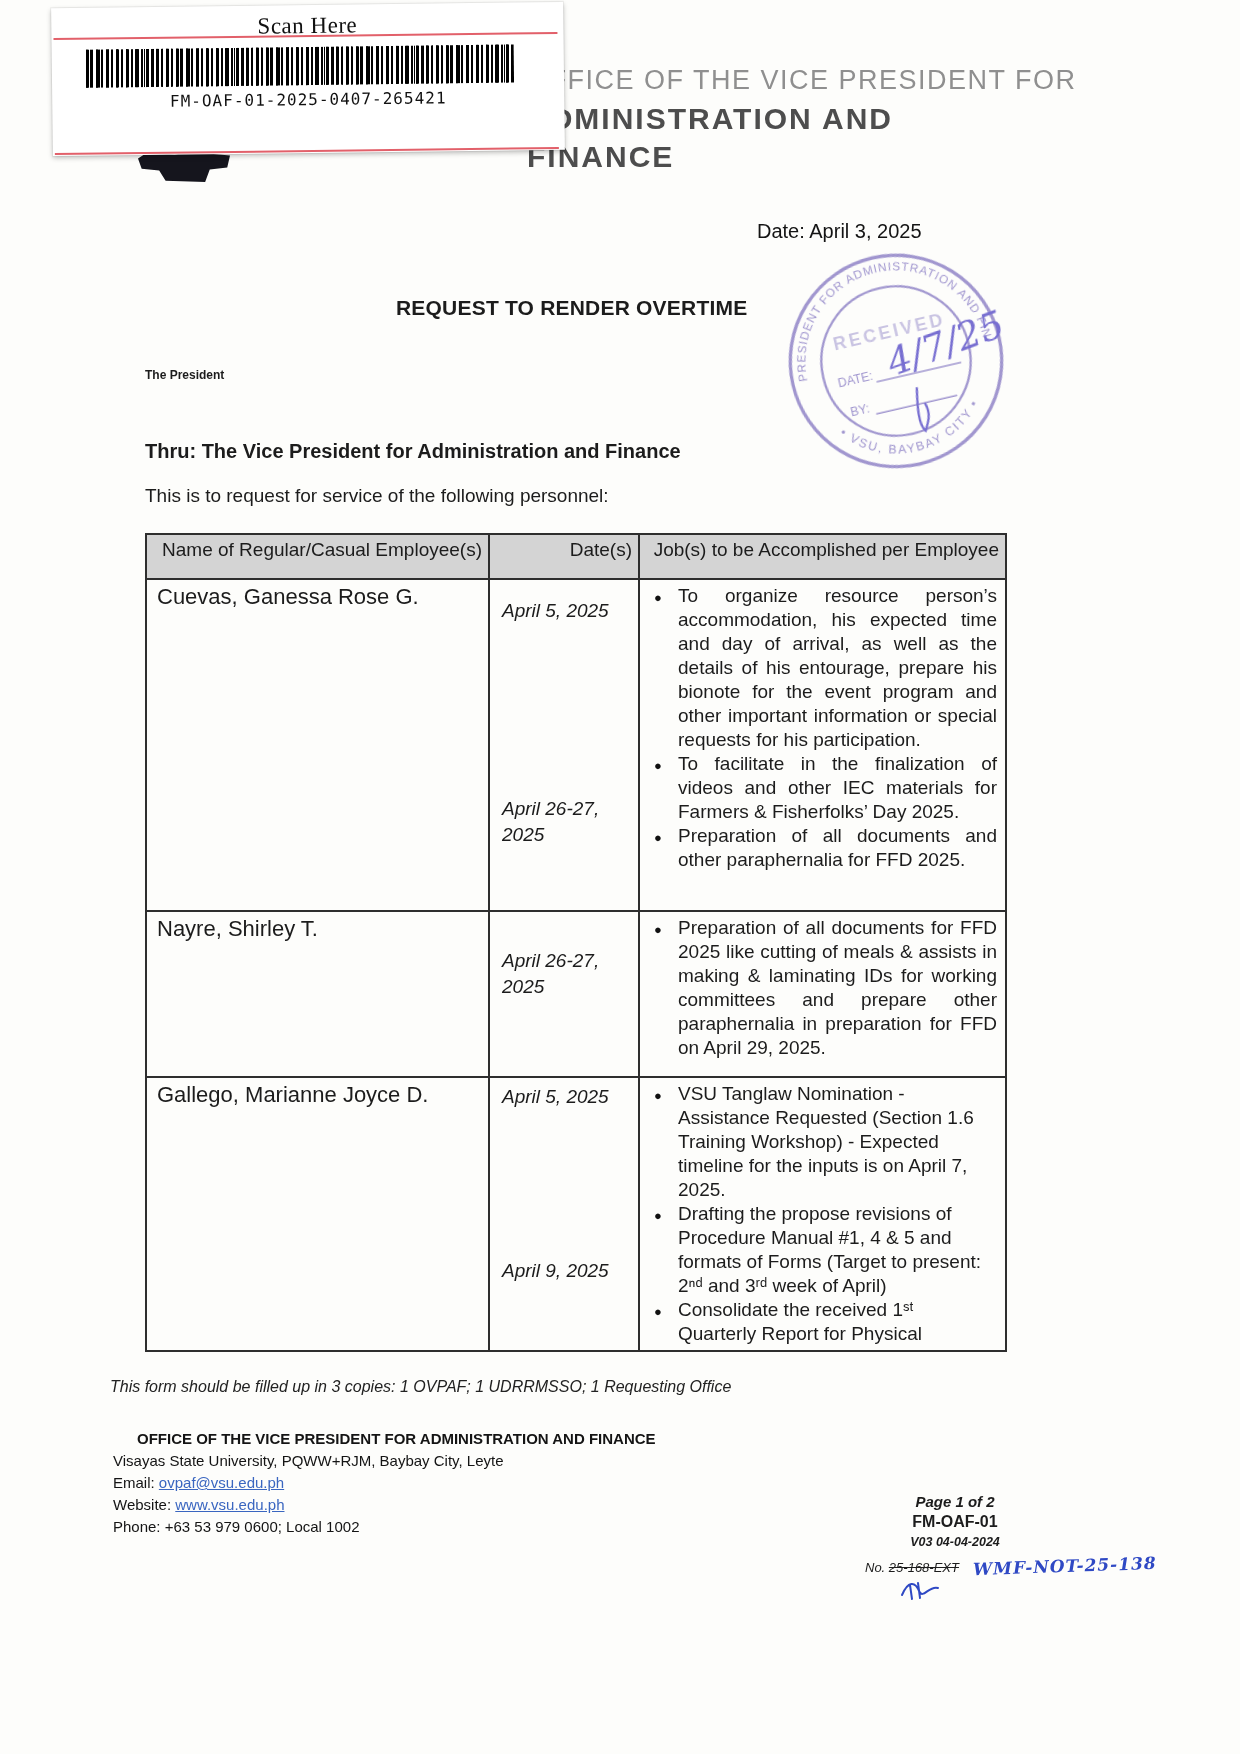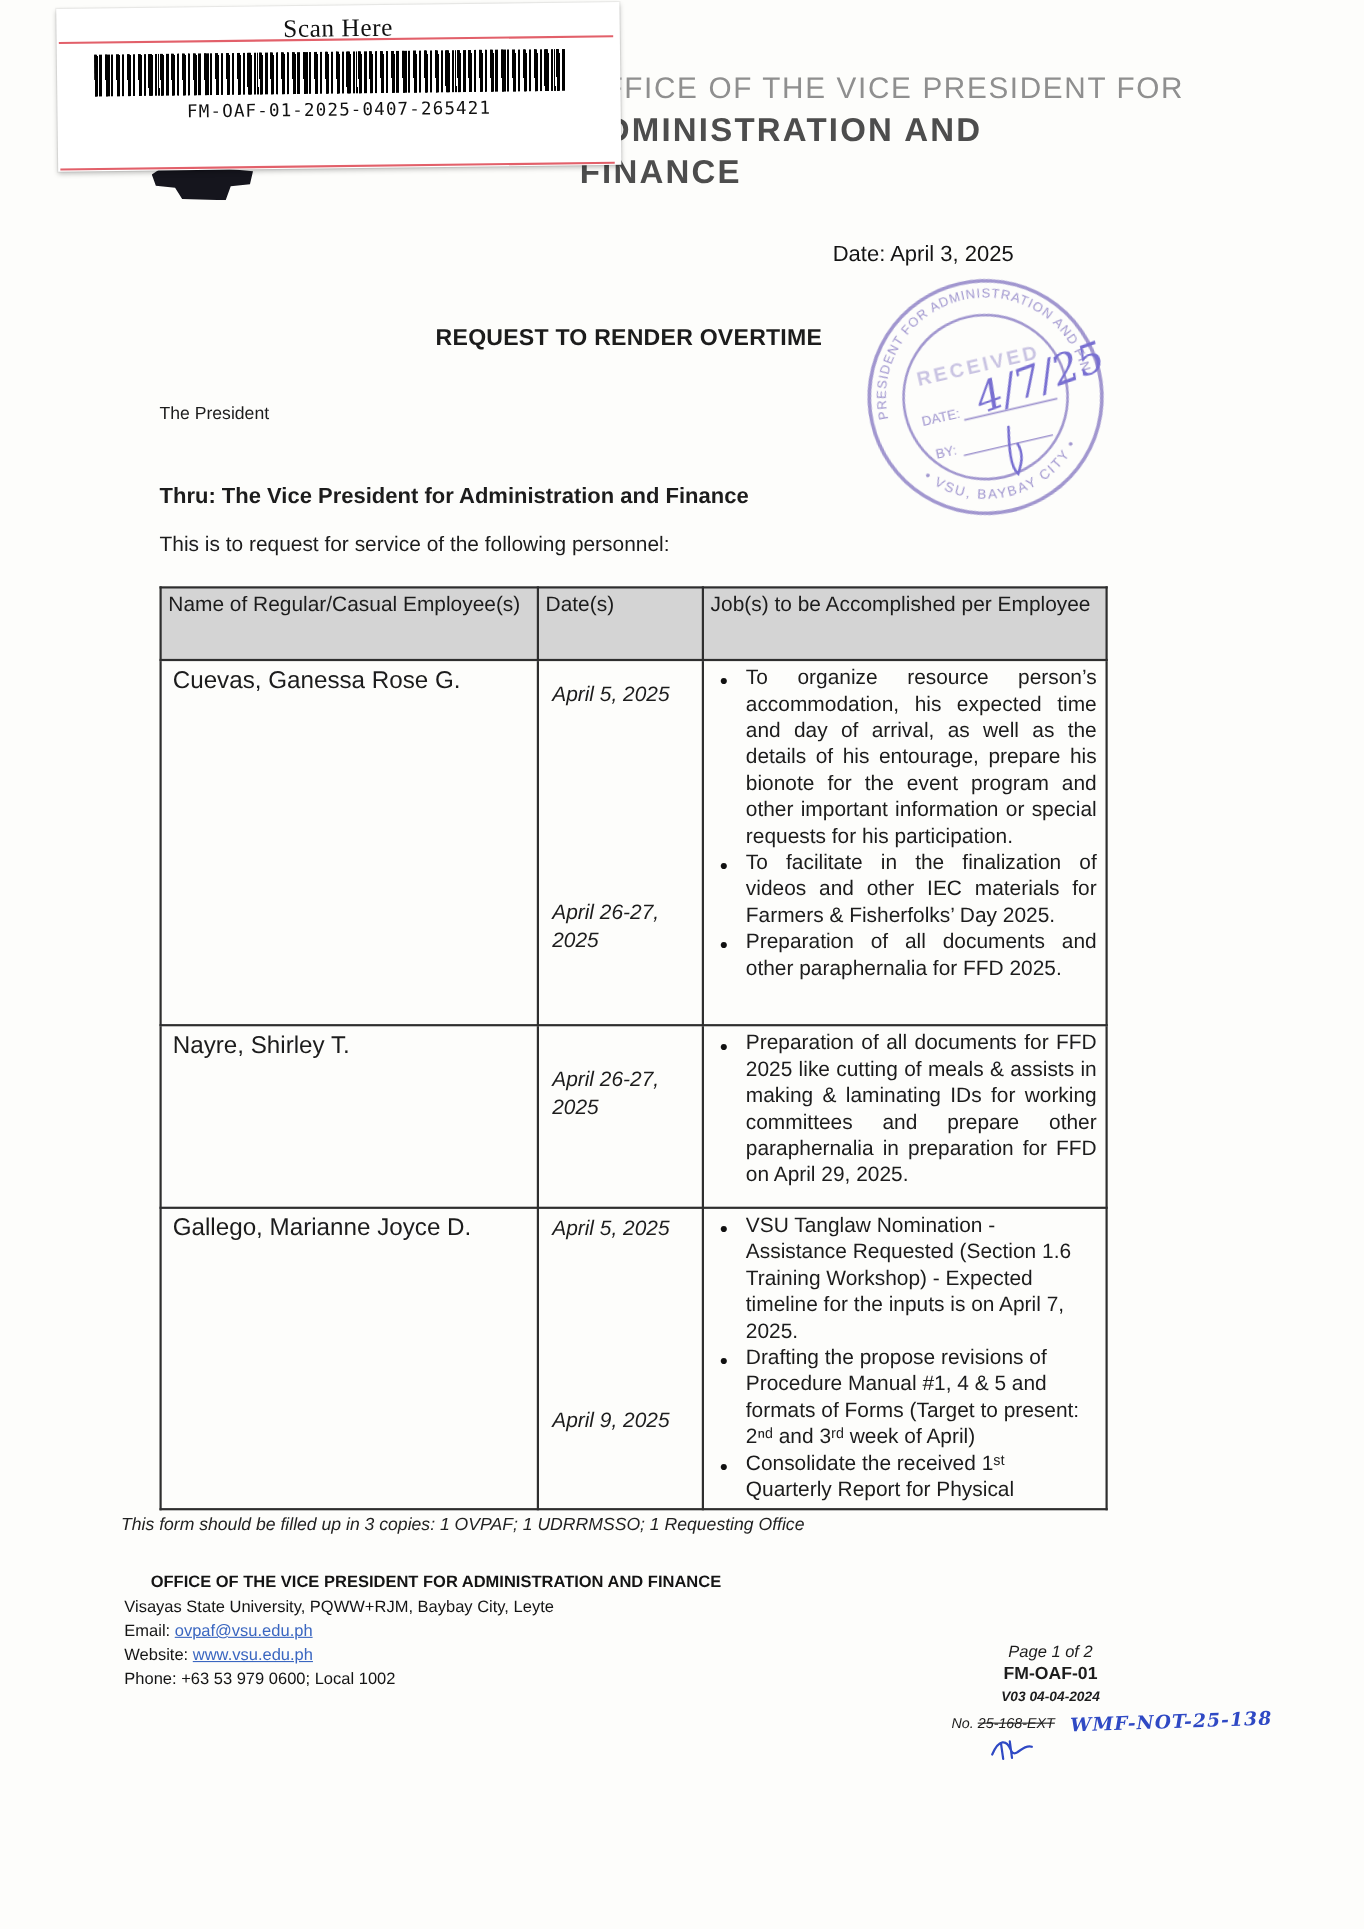--- a/index.html
+++ b/index.html
@@ -53,33 +53,33 @@
     transform:rotate(-13deg); opacity:.82; mix-blend-mode:multiply; z-index:4;
     filter:blur(.3px);
   }
   .stamp-wrap svg { width:100%; height:100%; }
   .stamp-arc { font-family:"Liberation Sans", sans-serif; fill:#8d80c9; }
   .stamp-small { font-family:"Liberation Sans", sans-serif; fill:#8d80c9; }
   .stamp-hand { font-family:"DejaVu Serif", serif; font-style:italic; fill:#5b50cc; }
 
   
   .doc-title { position:absolute; left:396px; top:296px; font-size:21px; font-weight:700; letter-spacing:.2px; }
-  .addressee { position:absolute; left:145px; top:368px; font-size:16px; font-weight:400;text-align:center; }
+  .addressee { position:absolute; left:145px; top:368px; font-size:12px; font-weight:700;text-align:center; }
   .thru-line { position:absolute; left:145px; top:440px; font-size:20px; font-weight:700; }
   .intro-line { position:absolute; left:145px; top:485px; font-size:19px; }
 
   
   table.ot-table {
     position:absolute; left:145px; top:533px; width:860px;
     border-collapse:collapse; table-layout:fixed;
   }
   .ot-table th, .ot-table td { border:2px solid #2e2e2e; vertical-align:top; }
   .ot-table th {
     background:#d4d4d4; font-weight:400; font-size:19px; line-height:22px;
-    padding:4px 6px; text-align:left; height:66px;
+    padding:4px 6px; text-align:right; height:45px;
   }
   .col-name { width:343px; }
   .col-date { width:150px; }
   .col-jobs { width:367px; }
   .cell-name { padding:5px 10px; font-size:22px; line-height:24px; }
   .cell-date { padding:0 12px; font-size:19px; line-height:26px;font-style:italic; }
   .cell-jobs { padding:4px 8px 4px 6px; font-size:19px; line-height:24px; }
   .r0 { height:332px; } .r1 { height:166px; } .r2 { height:264px; }
   .date-entry { display:block; }
   .gap-a { margin-top:18px; }   
@@ -91,21 +91,21 @@
   .job-item::before { content:"●"; position:absolute; left:8px; top:2px; font-size:13px; color:#111; }
   .job-text { display:block; text-align:justify; }
   .row-left .job-text { text-align:left; }
 
   
   .footnote { position:absolute; left:110px; top:1378px; font-size:16px; font-style:italic; color:#222; }
   .footer-left { position:absolute; left:113px; top:1428px; font-size:15px; line-height:22px; color:#141414; }
   .footer-left .f-office { font-weight:700;margin-left:24px; }
   .f-link { color:#3a66c0; text-decoration:underline; cursor:pointer; }
   .footer-right { position:absolute; left:880px; top:1492px; width:150px; text-align:center; line-height:20px; }
-  .f-page { font-style:italic; font-size:15px; }
+  .f-page { font-style:italic; font-size:15px;font-weight:bold; }
   .f-code { font-weight:700; font-size:16px; }
   .f-version { font-weight:700; font-style:italic; font-size:12.5px; }
   .no-line { position:absolute; left:865px; top:1556px; font-size:13px; font-style:italic; white-space:nowrap; }
   .no-printed { text-decoration:line-through; }
   .no-hand {
     display:inline-block; margin-left:10px; font-family:"DejaVu Serif", serif;
     font-style:italic; font-weight:700; font-size:17px; color:#2f49c4;
     transform:rotate(-2deg); letter-spacing:1px; text-decoration:none;
   }
   .hand-squiggle { position:absolute; left:898px; top:1577px; }

